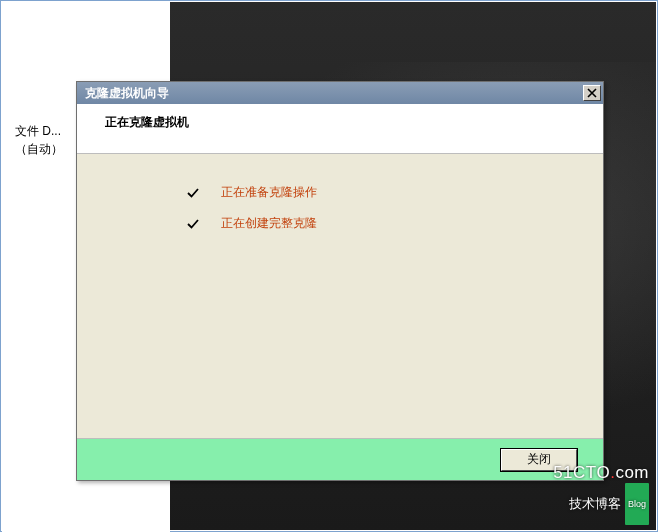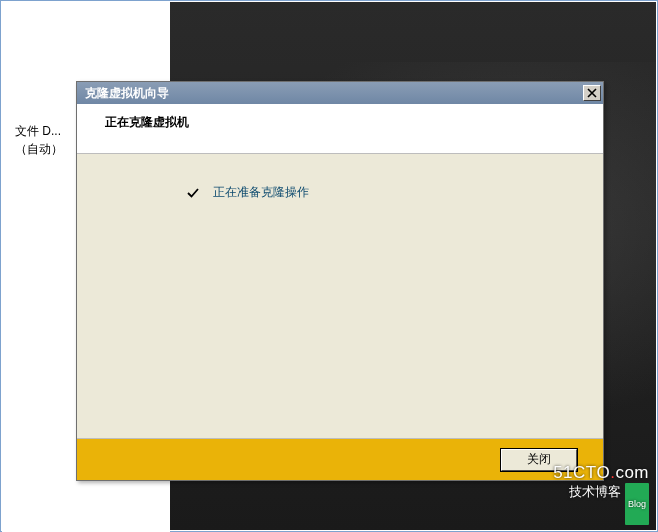--- a/index.html
+++ b/index.html
@@ -87,31 +87,31 @@
       color: #000;
     }
     .content {
       flex: 1;
       padding: 30px 0 0 110px;
       background: #ece9d8;
     }
     .progress-line {
       display: flex;
       align-items: center;
-      gap: 14px;
+      gap: 22px;
       margin-bottom: 14px;
-      color: #0c4a6e;
+      color: #c2410c;
     }
     .check {
       width: 12px; height: 12px;
       color: #1a1a1a;
     }
     .footer {
       border-top: 1px solid #bdbdbd;
-      background: #eab308;
+      background: #86efac;
       height: 42px;
       display: flex;
       align-items: center;
       justify-content: flex-end;
       padding-right: 26px;
     }
     .btn {
       min-width: 76px;
       height: 22px;
       background: #ece9d8;
@@ -132,21 +132,21 @@
       right: 8px;
       bottom: 6px;
       color: #fefefe;
       text-align: right;
       font-family: Arial, sans-serif;
       pointer-events: none;
       text-shadow: 0 0 3px rgba(0,0,0,0.8);
     }
     .wm-main { font-size: 17px; font-weight: 400; letter-spacing: 0.5px; }
     .wm-dot { color: #ff3b3b; }
-    .wm-sub { font-size: 13px; display:flex; justify-content:flex-end; gap:4px;}
+    .wm-sub { font-size: 13px; display:flex; align-items:center; justify-content:flex-end; gap:4px;}
     .wm-blog { background:#2a5; color:#fff; font-size:9px; padding:16px 3px; border-radius:1px;}
   </style>
 </head>
 <body>
 
 <div class="viewport">
   <div class="right-bg"></div>
 
   <div class="left-pane">
     <div class="left-labels">
@@ -169,20 +169,26 @@
       <span>正在克隆虚拟机</span>
     </div>
 
     <div class="content">
       <div class="progress-line">
         <svg class="check" viewBox="0 0 12 12">
             <path d="M1 6 L4.5 9.5 L11 2" stroke="#000" stroke-width="1.8" fill="none"></path>
           </svg>
         <span>正在准备克隆操作</span>
       </div>
+      <div class="progress-line">
+        <svg class="check" viewBox="0 0 12 12">
+            <path d="M1 6 L4.5 9.5 L11 2" stroke="#000" stroke-width="1.8" fill="none"></path>
+          </svg>
+        <span>正在创建完整克隆</span>
+      </div>
     </div>
 
     <div class="footer">
       <div class="btn">
         <span>关闭</span>
       </div>
     </div>
   </div>
 
   <div class="watermark">

